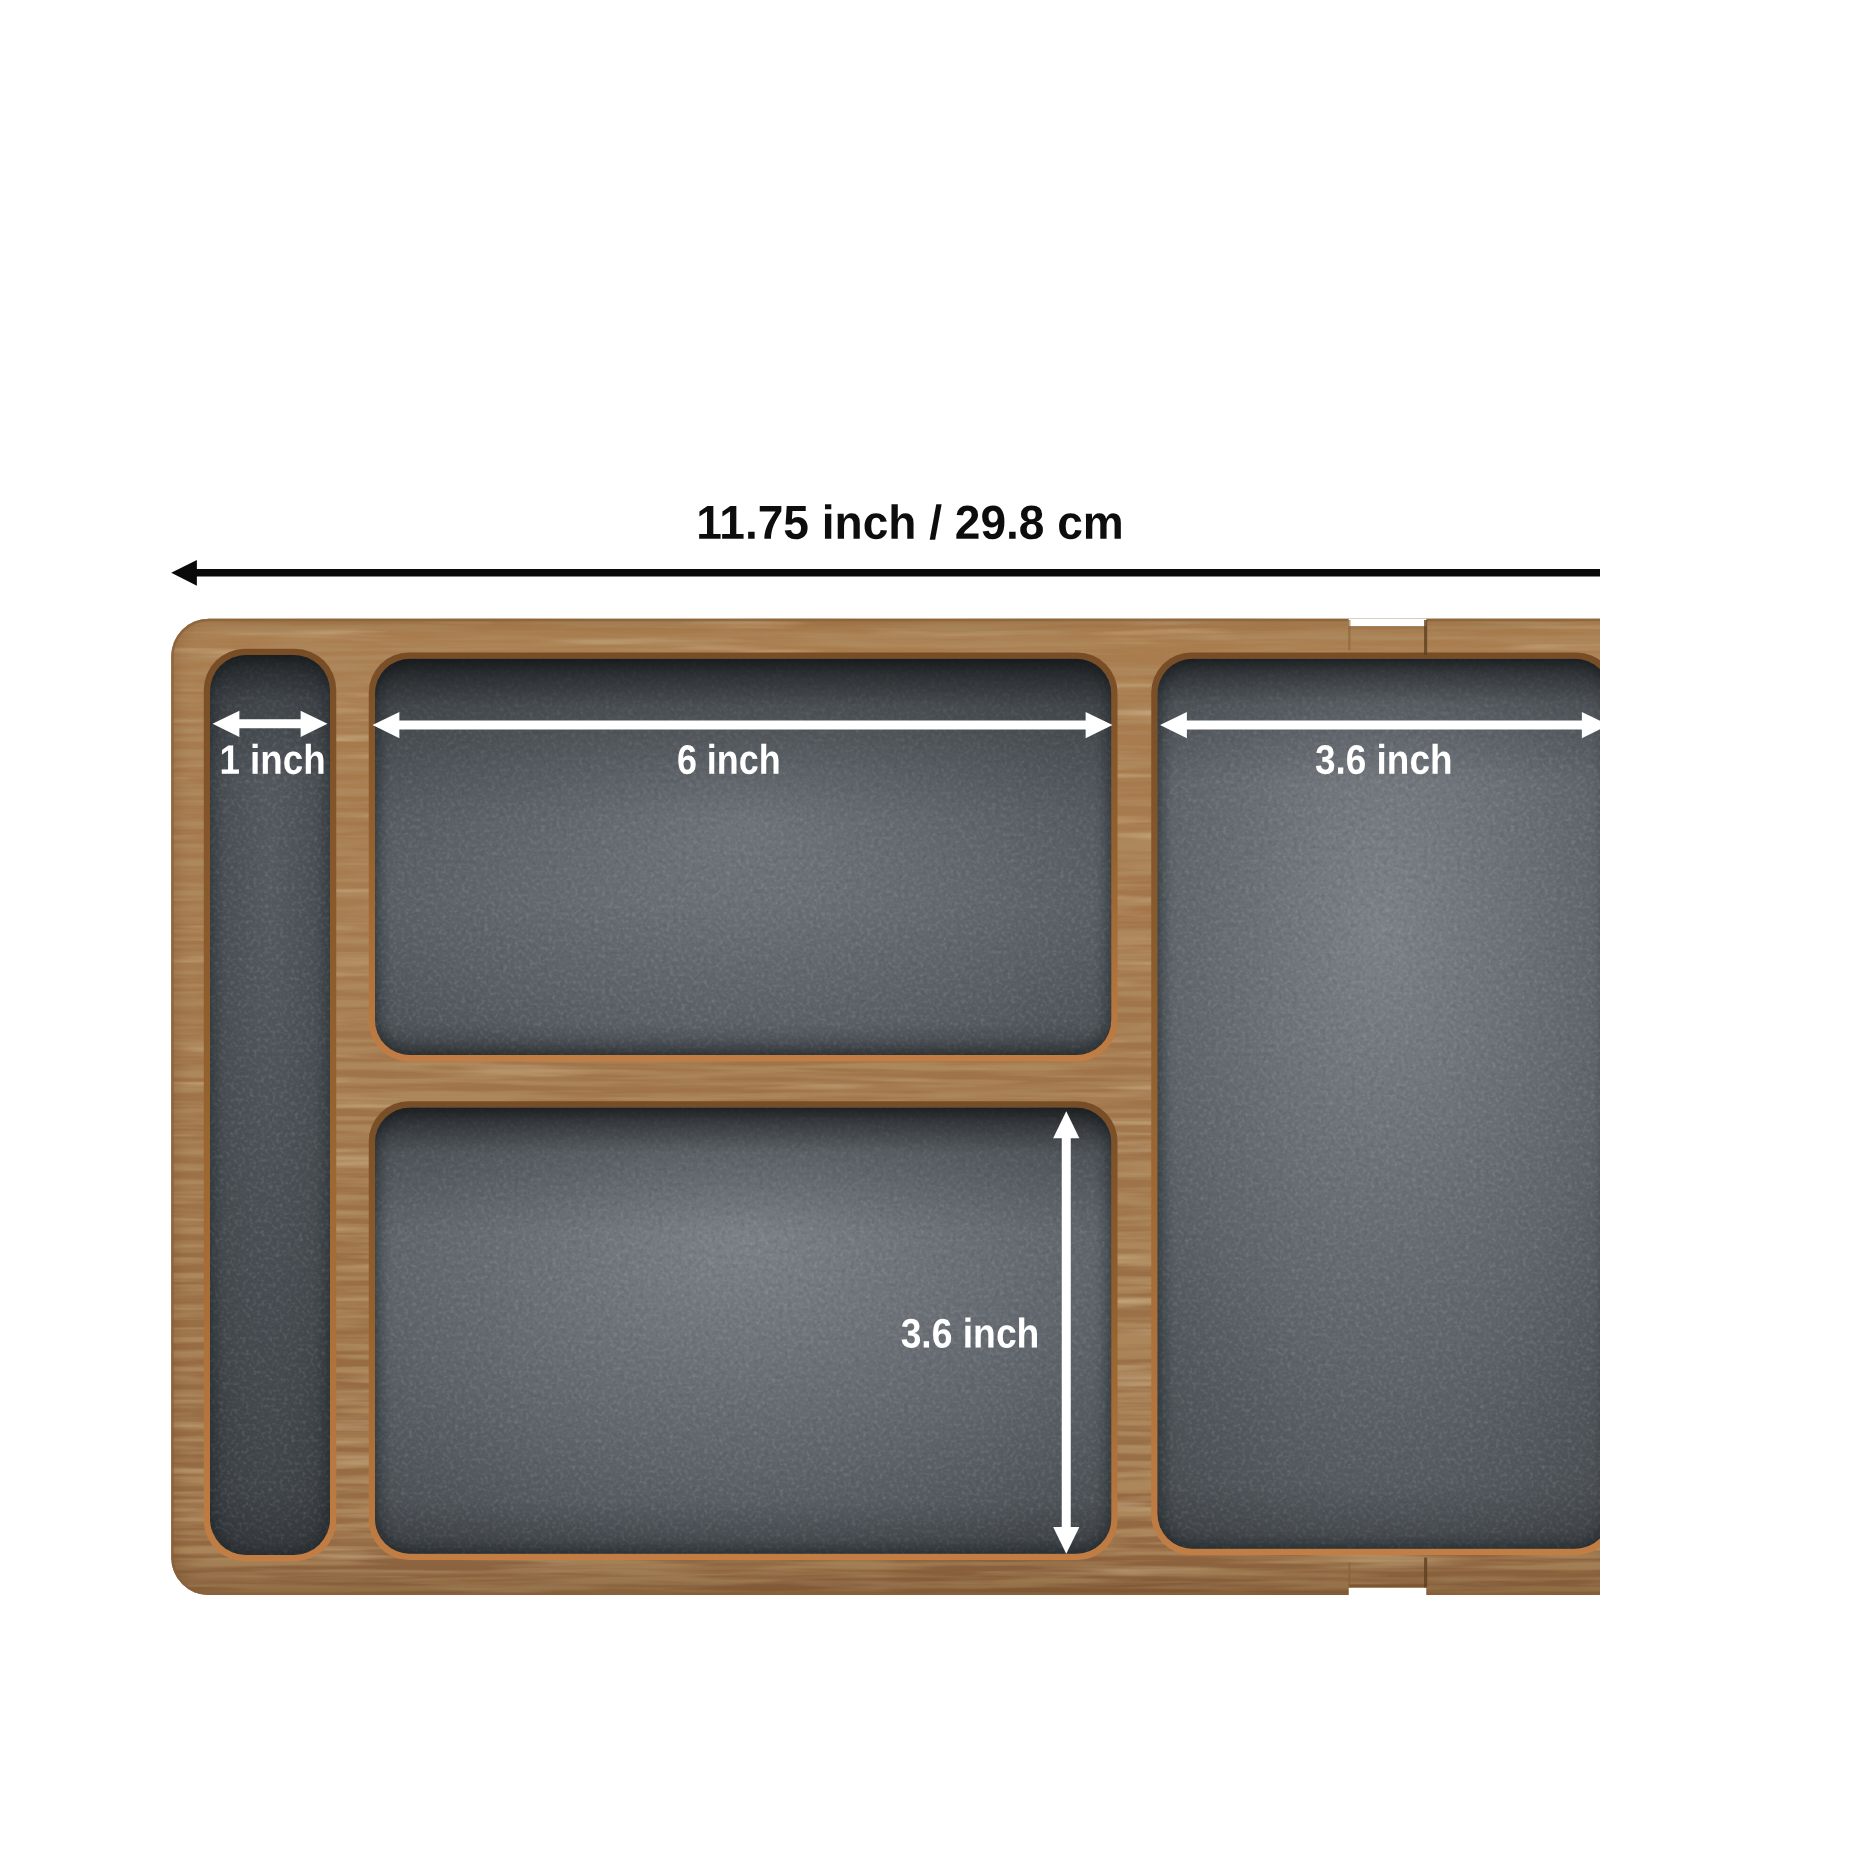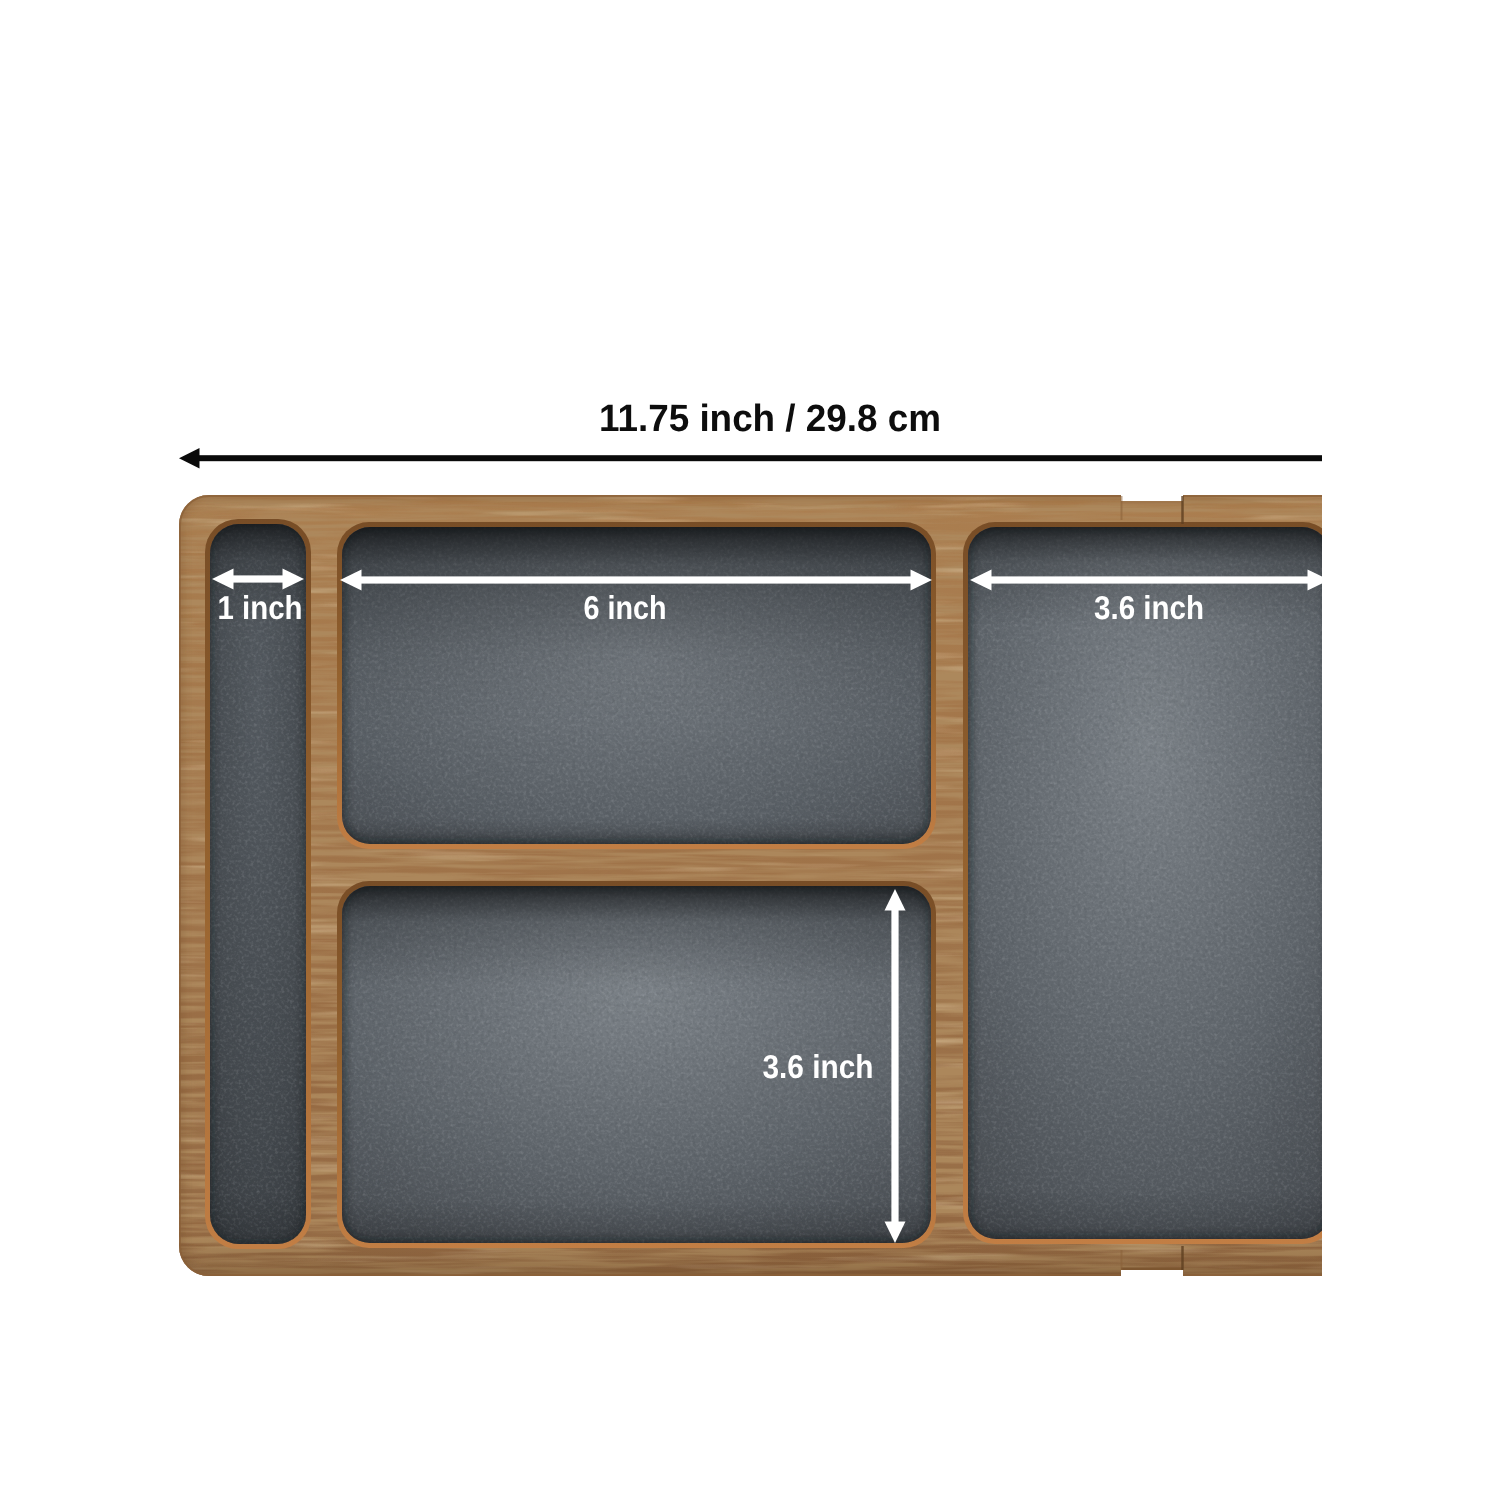--- a/index.html
+++ b/index.html
@@ -1,17 +1,17 @@
 <!DOCTYPE html>
 <html><head>
 <meta charset="utf-8">
 <style>
   html,body{margin:0;padding:0;background:#ffffff;}
   .page{position:relative;width:1280px;height:1500px;overflow:hidden;background:#ffffff;
-        font-family:"Liberation Sans",sans-serif;margin-left:42px;}
+        font-family:"Liberation Sans",sans-serif;}
   text{font-family:"Liberation Sans",sans-serif;font-weight:bold;-webkit-font-smoothing:antialiased;}
 </style>
 </head>
 <body>
 <div class="page">
 <svg width="1500" height="1500" viewBox="0 0 1500 1500" xmlns="http://www.w3.org/2000/svg">
 <defs>
   <filter id="woodtex" x="-5%" y="-5%" width="110%" height="110%">
     <feTurbulence type="fractalNoise" baseFrequency="0.007 0.16" numOctaves="3" seed="11" result="n"></feTurbulence>
     <feColorMatrix in="n" type="matrix" values="0 0 0 0 0.42

